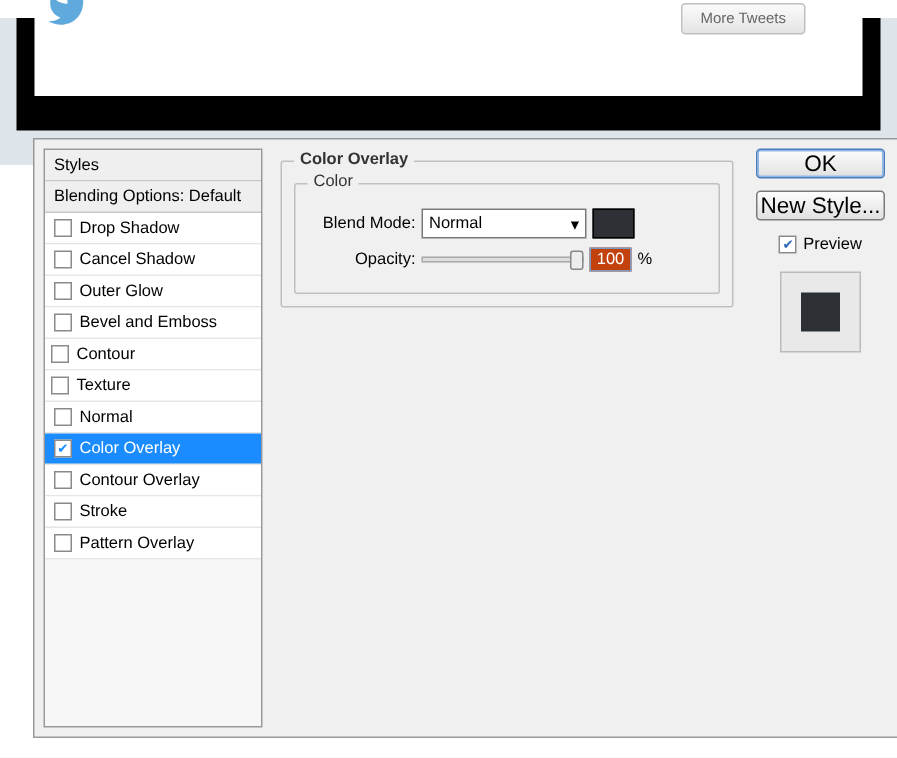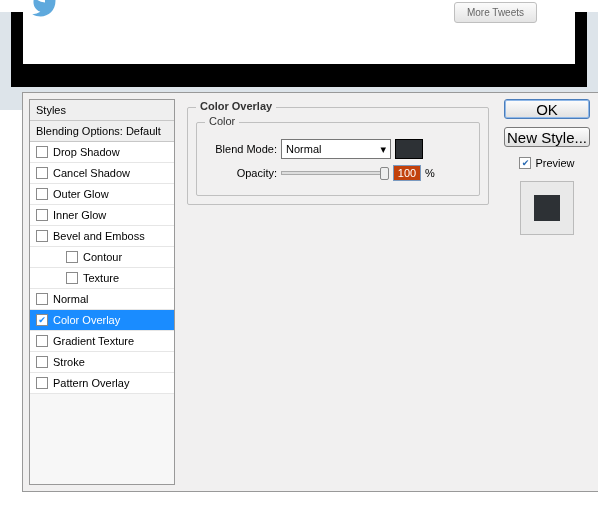--- a/index.html
+++ b/index.html
@@ -77,21 +77,21 @@
     font-size: 11px;
   }
   .style-item {
     padding: 4px 6px;
     border-bottom: 1px solid #e6e6e6;
     display: flex;
     align-items: center;
     gap: 5px;
     background: #fff;
   }
-  .style-item.indent { padding-left: 36px; }
+  .style-item.indent { padding-left: 4px; }
   .style-item.selected {
     background: #1a8cff;
     color: #fff;
   }
   .cb {
     width: 12px;
     height: 12px;
     border: 1px solid #8a8a8a;
     background: #fff;
     display: inline-flex;
@@ -255,45 +255,41 @@
     <div class="style-item">
         <span class="cb"></span>
         <span>Cancel Shadow</span>
       </div>
     <div class="style-item">
         <span class="cb"></span>
         <span>Outer Glow</span>
       </div>
     <div class="style-item">
         <span class="cb"></span>
-        <span>Inner Glow</span>
-      </div>
-    <div class="style-item">
-        <span class="cb"></span>
         <span>Bevel and Emboss</span>
       </div>
     <div class="style-item indent">
         <span class="cb"></span>
         <span>Contour</span>
       </div>
     <div class="style-item indent">
         <span class="cb"></span>
         <span>Texture</span>
       </div>
     <div class="style-item">
         <span class="cb"></span>
         <span>Normal</span>
       </div>
     <div class="style-item selected">
         <span class="cb">✔</span>
         <span>Color Overlay</span>
       </div>
     <div class="style-item">
         <span class="cb"></span>
-        <span>Gradient Texture</span>
+        <span>Contour Overlay</span>
       </div>
     <div class="style-item">
         <span class="cb"></span>
         <span>Stroke</span>
       </div>
     <div class="style-item">
         <span class="cb"></span>
         <span>Pattern Overlay</span>
       </div>
   </div>

